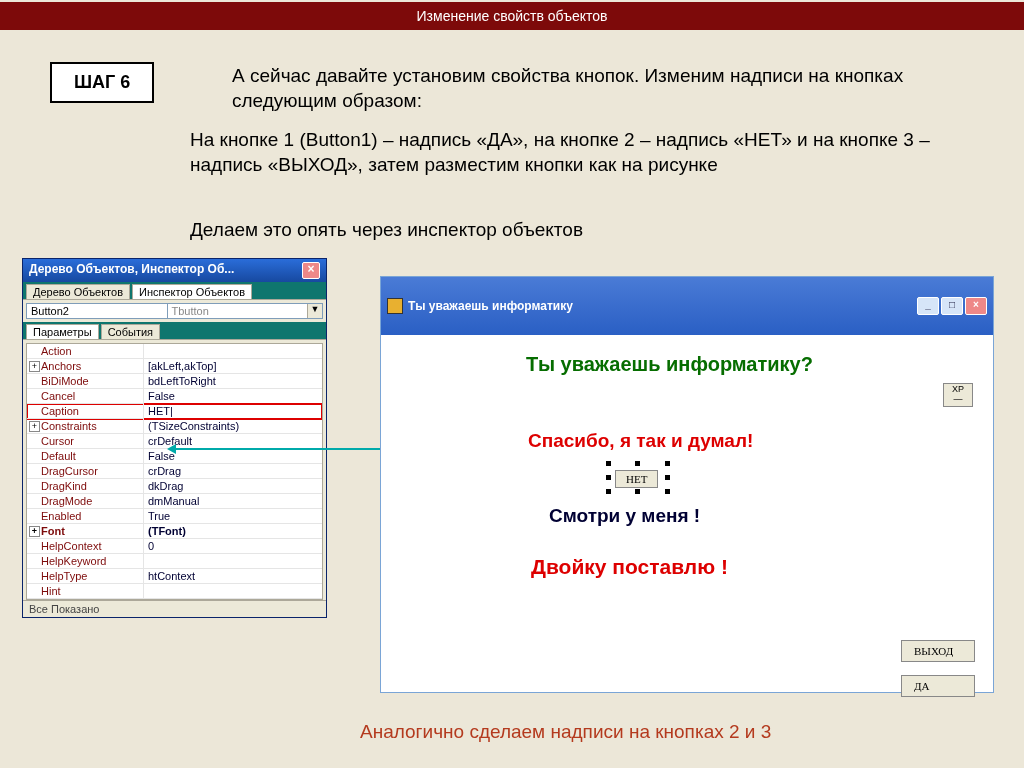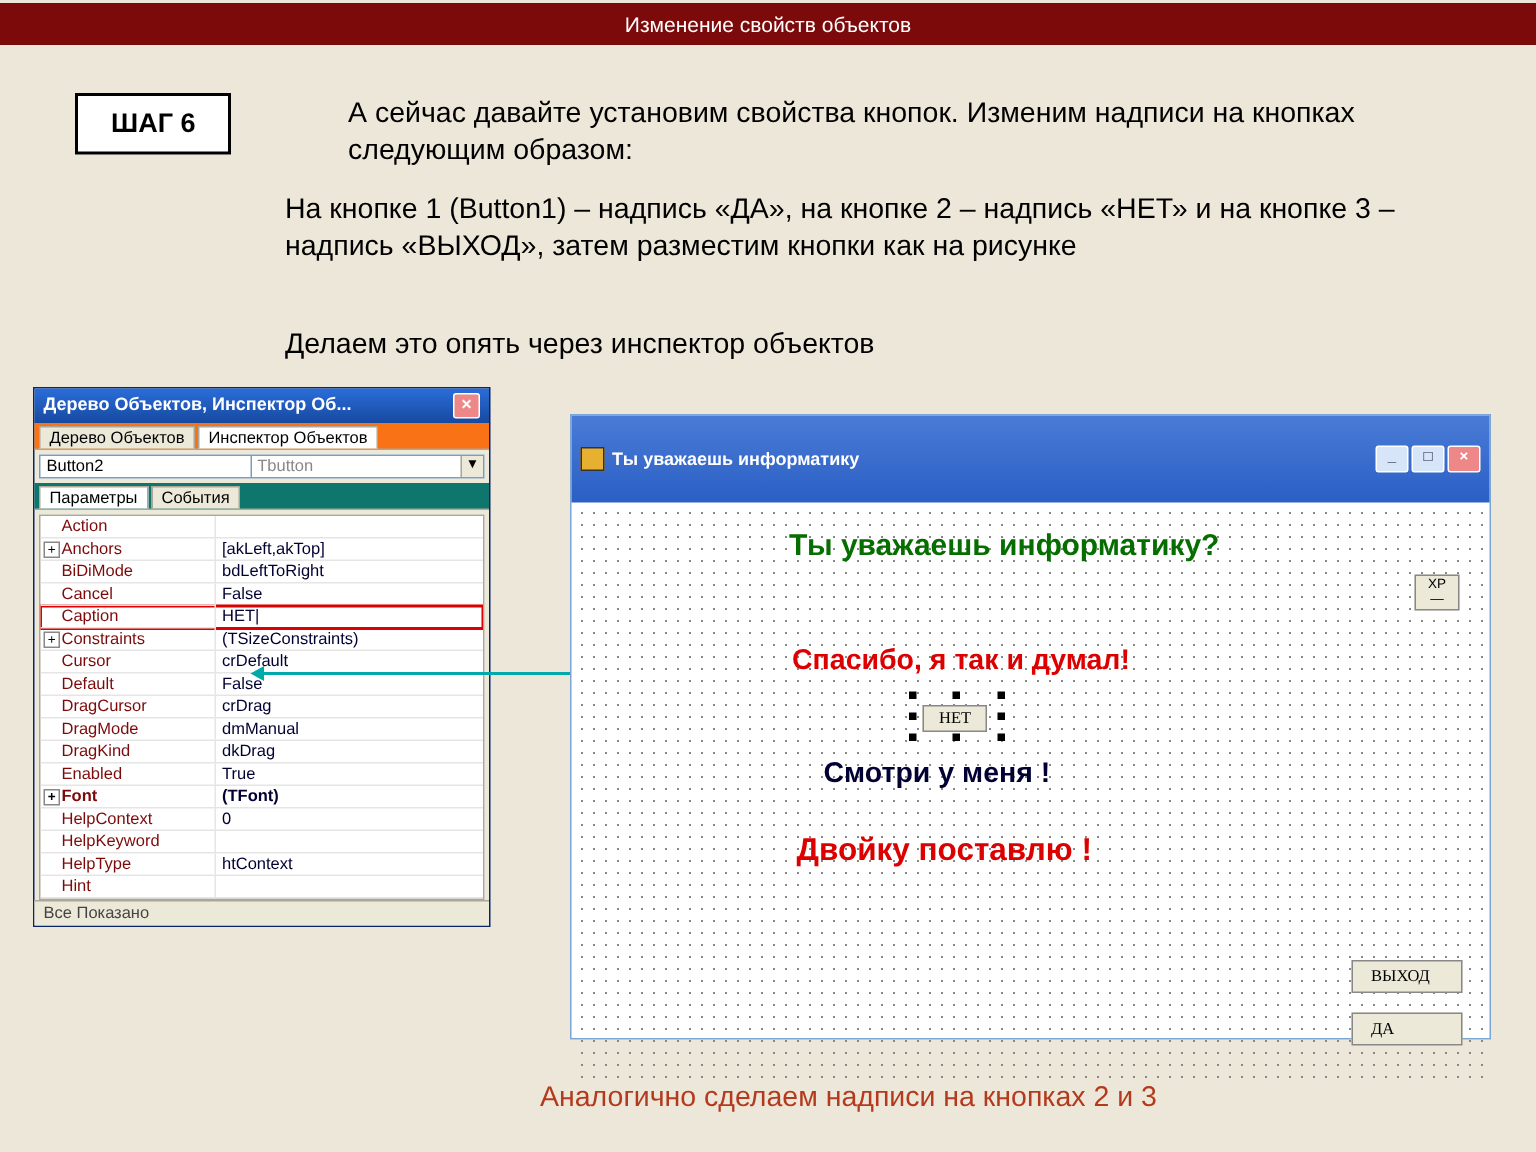--- a/index.html
+++ b/index.html
@@ -8,21 +8,21 @@
   .body-text{position:absolute;font-size:19px;color:#000;line-height:1.3}
   .t1{left:232px;top:64px;width:740px}
   .t2{left:190px;top:128px;width:790px}
   .t3{left:190px;top:218px;width:780px}
   .t4{left:360px;top:720px;color:#b43a1e;width:600px}
   
   .inspector{position:absolute;left:22px;top:258px;width:303px;background:#ece9d8;border:1px solid #0a246a;font-family:Tahoma,sans-serif;font-size:11px}
   .ins-title{background:linear-gradient(#2a6dd9,#1749a0);color:#fff;padding:3px 6px;font-size:12px;display:flex;font-weight:bold}
   .ins-title span{flex:1}
   .ins-close{width:16px;height:15px;background:#e88;border:1px solid #fff;color:#fff;text-align:center;font-weight:bold;line-height:13px;border-radius:2px}
-  .ins-tabs1{display:flex;border-bottom:1px solid #aca899;background:#f97316;padding:2px 3px 0 3px}
+  .ins-tabs1{display:flex;border-bottom:1px solid #aca899;background:#0f766e;padding:2px 3px 0 3px}
   .ins-tabs1 .tab, .ins-tabs2 .tab{border:1px solid #aca899;border-bottom:none;padding:1px 6px;margin-right:2px;background:#ece9d8;font-size:11px}
   .ins-tabs1 .tab.active, .ins-tabs2 .tab.active{background:#fff}
   .obj-row{display:flex;border:1px solid #7f9db9;margin:3px;background:#fff}
   .obj-row .l{flex:1;padding:1px 4px;border-right:1px solid #7f9db9}
   .obj-row .r{flex:1;padding:1px 4px;color:#888}
   .obj-row .dd{width:14px;background:#ece9d8;border-left:1px solid #aca899;text-align:center;font-size:9px}
   .ins-tabs2{display:flex;padding:2px 3px 0 3px;border-bottom:1px solid #aca899;background:#0f766e}
   .prop-grid{background:#fff;margin:3px 3px 0 3px;border:1px solid #aca899;max-height:368px;overflow:hidden}
   .prop-row{display:flex;font-size:11px}
   .prop-row .pn{width:100px;padding:1px 2px 1px 14px;border-right:1px solid #e5e5e5;border-bottom:1px solid #e5e5e5;color:#7d0a0a;position:relative}
@@ -115,26 +115,26 @@
       </div>
       <div class="prop-row">
         <div class="pn">Default</div>
         <div class="pv">False</div>
       </div>
       <div class="prop-row">
         <div class="pn">DragCursor</div>
         <div class="pv">crDrag</div>
       </div>
       <div class="prop-row">
+        <div class="pn">DragKind</div>
+        <div class="pv">dkDrag</div>
+      </div>
+      <div class="prop-row">
         <div class="pn">DragMode</div>
         <div class="pv">dmManual</div>
-      </div>
-      <div class="prop-row">
-        <div class="pn">DragKind</div>
-        <div class="pv">dkDrag</div>
       </div>
       <div class="prop-row">
         <div class="pn">Enabled</div>
         <div class="pv">True</div>
       </div>
       <div class="prop-row">
         <div class="pn" style="font-weight: bold;">Font<div class="exp">+</div></div>
         <div class="pv" style="font-weight: bold;">(TFont)</div>
       </div>
       <div class="prop-row">

